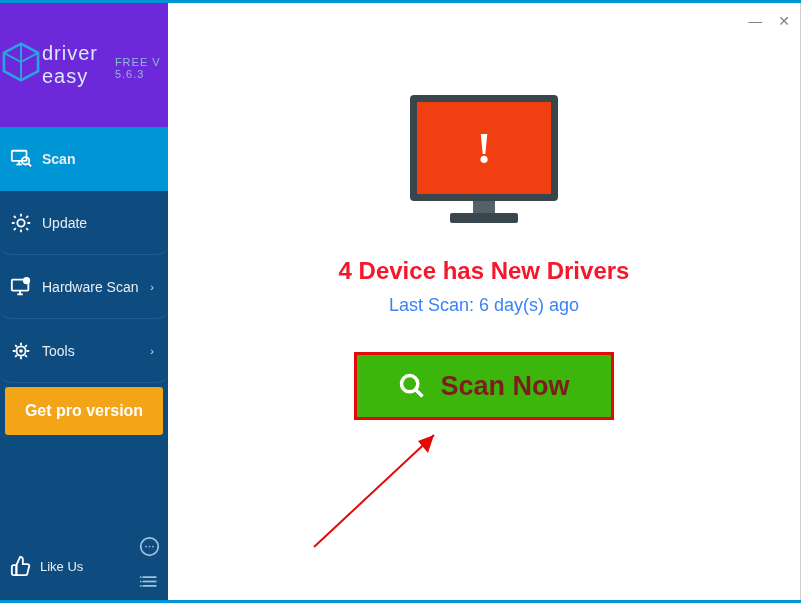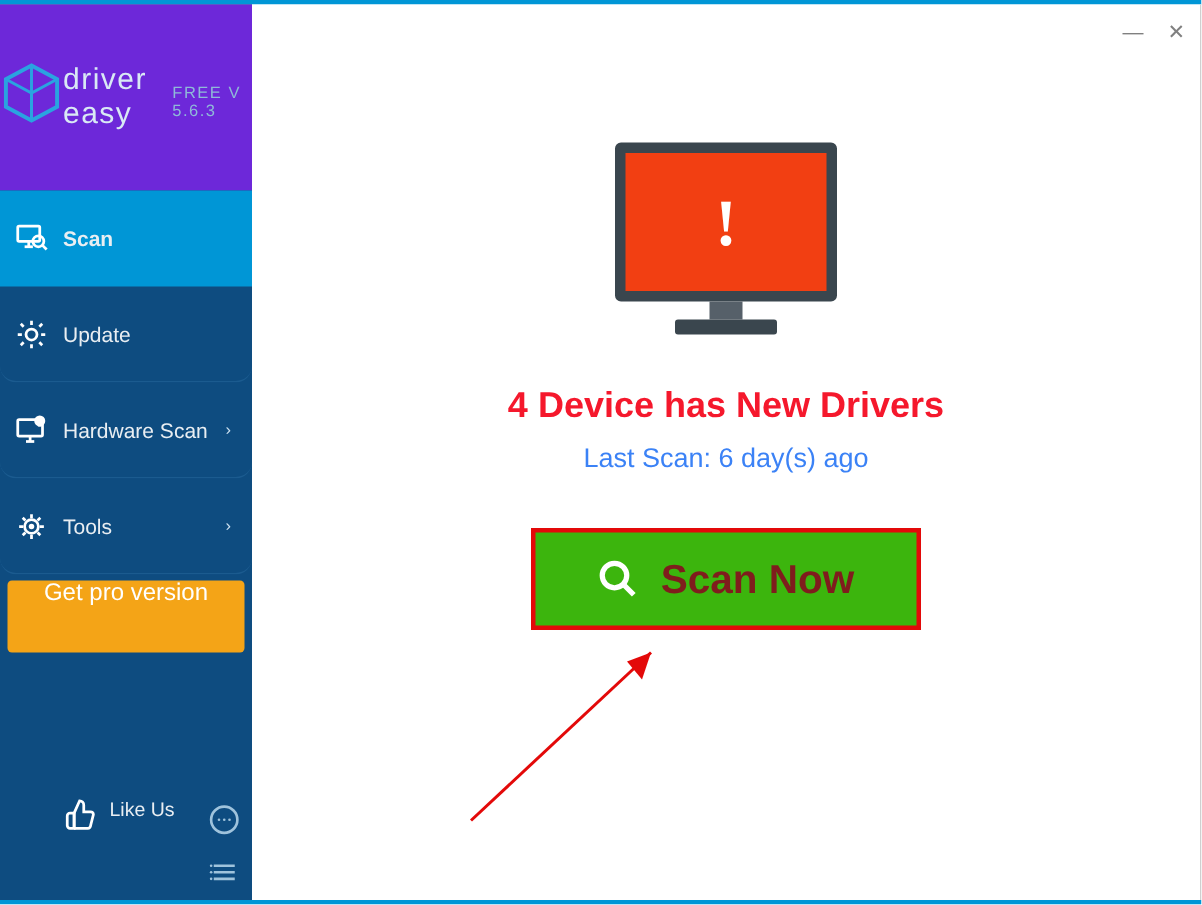--- a/index.html
+++ b/index.html
@@ -53,34 +53,34 @@
   .nav-item .icon { width: 22px; height: 22px; margin-right: 10px; flex-shrink: 0; }
   .nav-item .label { flex: 1; }
   .nav-item .chevron { font-size: 11px; color: #cfe3f1; margin-right: 4px; }
   .nav-sep { border-bottom: 1px solid #1b5b8f; border-radius: 11px; }
   .pro-btn {
     margin: 4px 5px 0 5px;
     height: 48px;
     background: #f4a417;
     color: #fff;
     font-size: 16px;
-    font-weight: normal;
-    display: flex;
+    font-weight: bold;
+    display: flex;
+    align-items: center;
     justify-content: center;
     border-radius: 3px;
     cursor: pointer;
   }
   .bottom-bar {
     margin-top: auto;
     height: 68px;
     display: flex;
-    align-items: flex-start;
-    padding: 0 20px;
+    align-items: center;
+    padding: 0 10px;
     position: relative;
-    margin-left: 23px;
   }
   .like-txt { font-size: 13px; color: #e9eef2; margin-left: 8px; }
   .bottom-icons {
     position: absolute;
     right: 8px;
     top: 4px;
     display: flex;
     flex-direction: column;
     gap: 14px;
     align-items: center;

